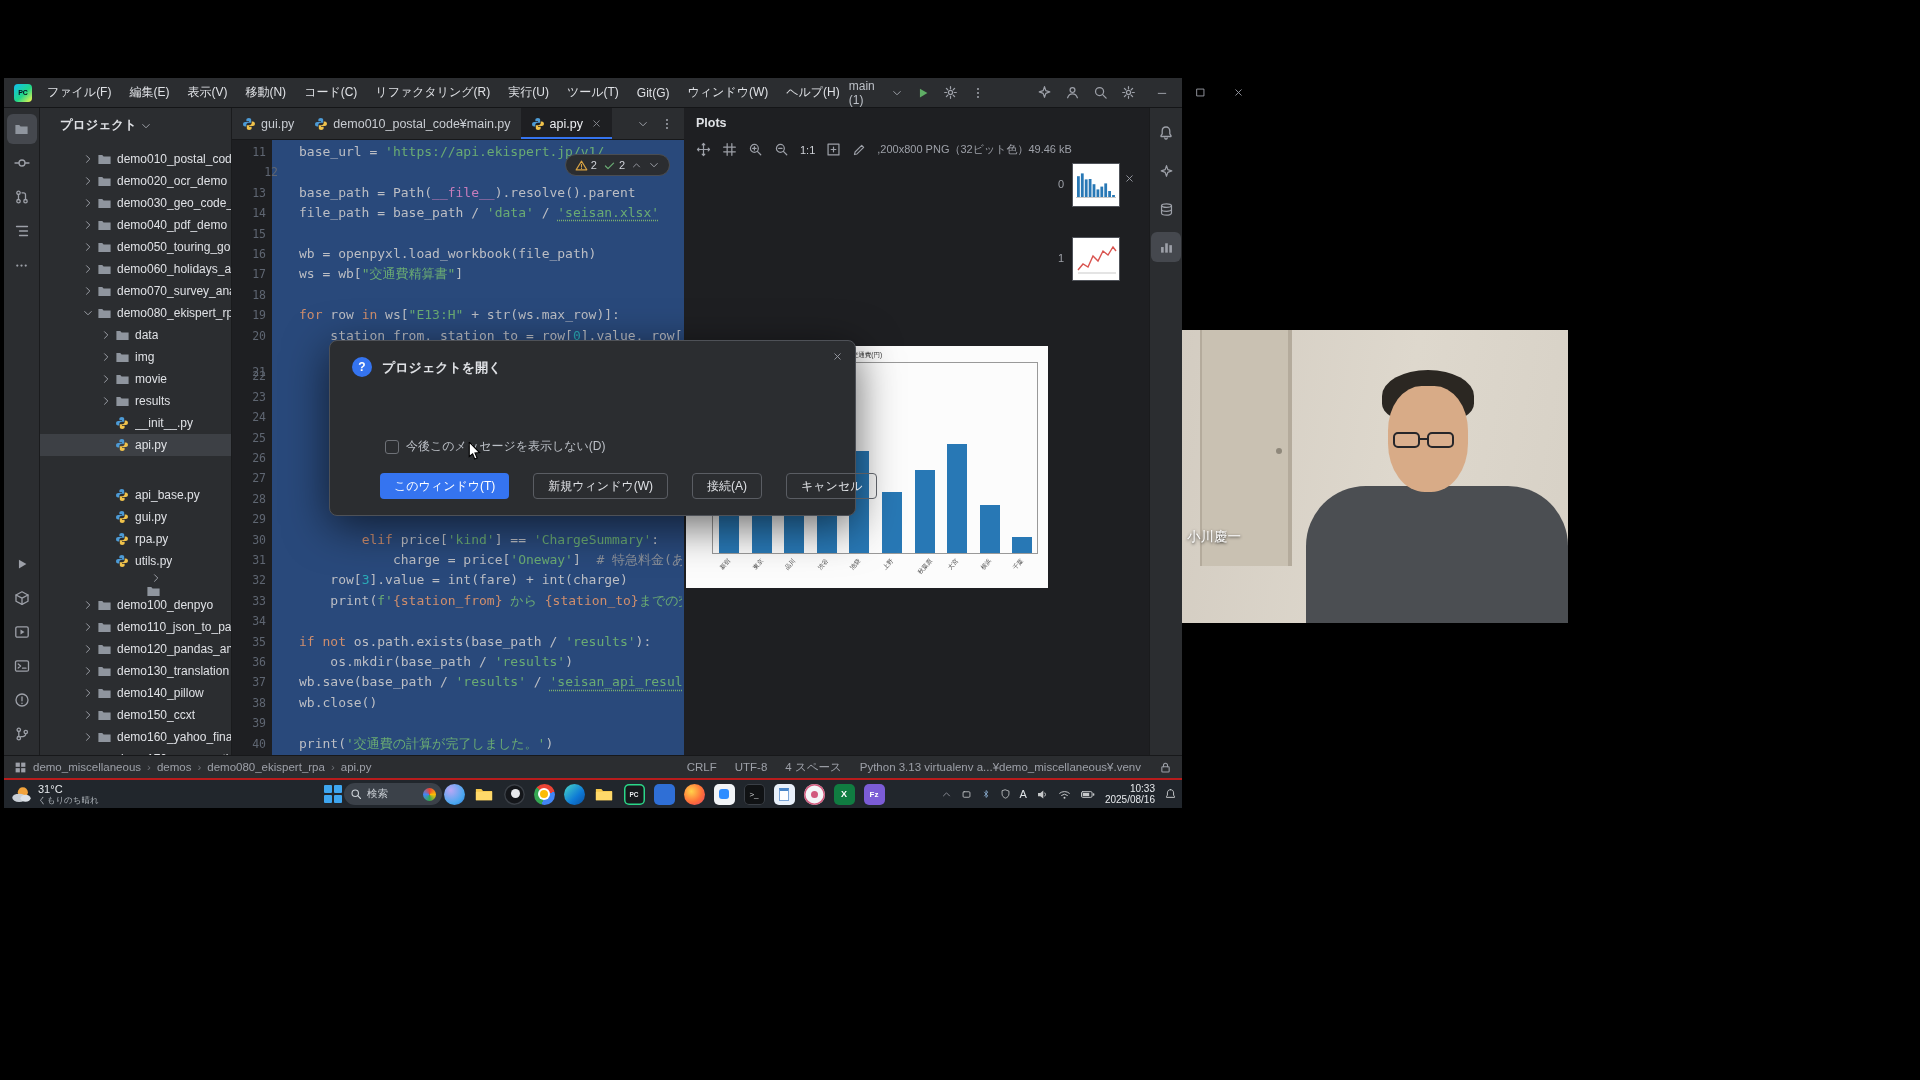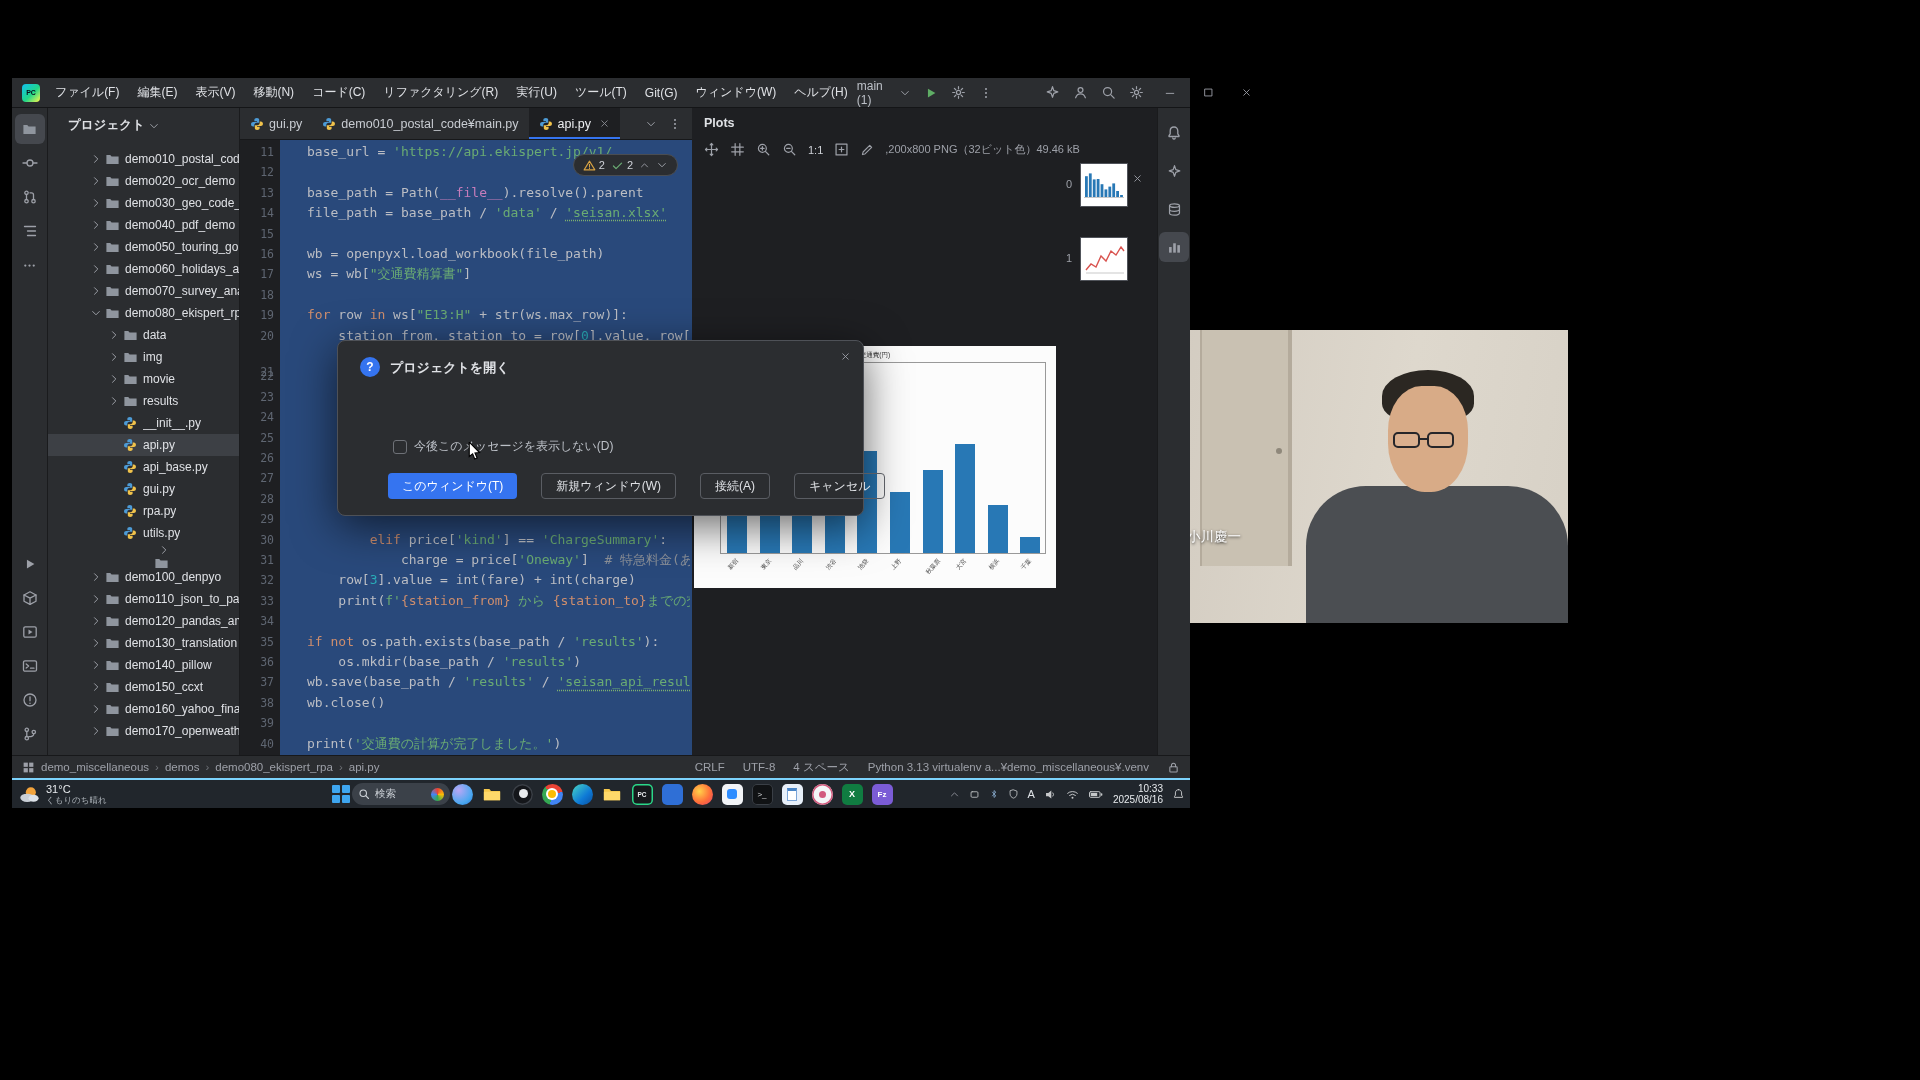--- a/index.html
+++ b/index.html
@@ -1,19 +1,19 @@
 <!DOCTYPE html>
 <html><head>
 <meta charset="utf-8">
 <style>
 *{margin:0;padding:0;box-sizing:border-box}
 html,body{background:#000}
 .stage{position:relative;width:1920px;height:1080px;background:#000;overflow:hidden;
   font-family:"Liberation Sans",sans-serif;user-select:none}
-.share{position:absolute;left:12px;top:78px;width:1178px;height:730px;background:#7dd3fc}
+.share{position:absolute;left:4px;top:78px;width:1178px;height:730px;background:#b91c1c}
 
 
 .menubar{position:absolute;left:0;top:0;width:100%;height:30px;background:#2b2d30;display:flex;align-items:center;color:#dfe1e5;font-size:12px;border-bottom:1px solid #141517;z-index:2}
 .pc-logo{width:18px;height:18px;border-radius:4px;margin:0 6px 0 10px;background:linear-gradient(135deg,#11c0f0,#21d789 55%,#fcf84a);display:flex;align-items:center;justify-content:center;font-size:7px;font-weight:bold;color:#08101c;flex:none}
 .menu-item{padding:0 9px;height:100%;display:flex;align-items:center;white-space:nowrap}
 .mb-right{margin-left:auto;display:flex;align-items:center;gap:13px;padding-right:6px;color:#9da0a8}
 .runcfg{display:flex;align-items:center;gap:4px;font-size:12px;color:#bcc0c7}
 .mb-gap{width:30px}
 .win-btn{width:28px;height:28px;display:flex;align-items:center;justify-content:center}
 .ic{display:inline-flex;align-items:center;justify-content:center;line-height:0}
@@ -468,21 +468,21 @@
           <div class="trow sel" style="padding-left: 58px;">
             <span class="tchev-sp"></span>
             <span class="ic tico">
               <svg width="14" height="14" viewBox="0 0 16 16">
                 <path d="M7.9 1.2c-1.9 0-2.9.8-2.9 2v1.6h3v.8H3.6c-1.3 0-2.4 1-2.4 2.6 0 1.5 1 2.6 2.4 2.6h1.3V9.2c0-1.4 1.2-2.5 2.6-2.5h3V3.2c0-1.1-1-2-2.6-2z" fill="#4d9bd6"></path>
                 <path d="M8.1 14.8c1.9 0 2.9-.8 2.9-2v-1.6H8v-.8h4.4c1.3 0 2.4-1 2.4-2.6 0-1.5-1-2.6-2.4-2.6h-1.3v1.6c0 1.4-1.2 2.5-2.6 2.5h-3v3.5c0 1.1 1 2 2.6 2z" fill="#f0c24b"></path>
               </svg>
             </span>
             <span class="tlabel">api.py</span>
           </div>
-          <div class="trow" style="padding-left: 58px;">
+          <div class="trow" style="padding-left: 58px; margin-top: 28px;">
             <span class="tchev-sp"></span>
             <span class="ic tico">
               <svg width="14" height="14" viewBox="0 0 16 16">
                 <path d="M7.9 1.2c-1.9 0-2.9.8-2.9 2v1.6h3v.8H3.6c-1.3 0-2.4 1-2.4 2.6 0 1.5 1 2.6 2.4 2.6h1.3V9.2c0-1.4 1.2-2.5 2.6-2.5h3V3.2c0-1.1-1-2-2.6-2z" fill="#4d9bd6"></path>
                 <path d="M8.1 14.8c1.9 0 2.9-.8 2.9-2v-1.6H8v-.8h4.4c1.3 0 2.4-1 2.4-2.6 0-1.5-1-2.6-2.4-2.6h-1.3v1.6c0 1.4-1.2 2.5-2.6 2.5h-3v3.5c0 1.1 1 2 2.6 2z" fill="#f0c24b"></path>
               </svg>
             </span>
             <span class="tlabel">api_base.py</span>
           </div>
           <div class="trow" style="padding-left: 58px;">
@@ -683,21 +683,21 @@
                 <circle cx="8" cy="8" r="1.2" fill="#9da0a8"></circle>
                 <circle cx="8" cy="12.5" r="1.2" fill="#9da0a8"></circle>
               </svg>
             </span>
         </div>
       </div>
       <div class="codewrap">
         <div class="codesel"></div>
         <div id="gutter">
             <div class="lnum" style="top: 2px;">11</div>
-            <div class="lnum" style="top: 22.4px;">12</div>
+            <div class="lnum" style="top: 22.4px; margin-left: 12px;">12</div>
             <div class="lnum" style="top: 42.8px;">13</div>
             <div class="lnum" style="top: 63.2px;">14</div>
             <div class="lnum" style="top: 83.6px;">15</div>
             <div class="lnum" style="top: 104px;">16</div>
             <div class="lnum" style="top: 124.4px;">17</div>
             <div class="lnum" style="top: 144.8px;">18</div>
             <div class="lnum" style="top: 165.2px;">19</div>
             <div class="lnum" style="top: 185.6px;">20</div>
             <div class="lnum" style="top: 206px; margin-top: 16px;">21</div>
             <div class="lnum" style="top: 226.4px;">22</div>

